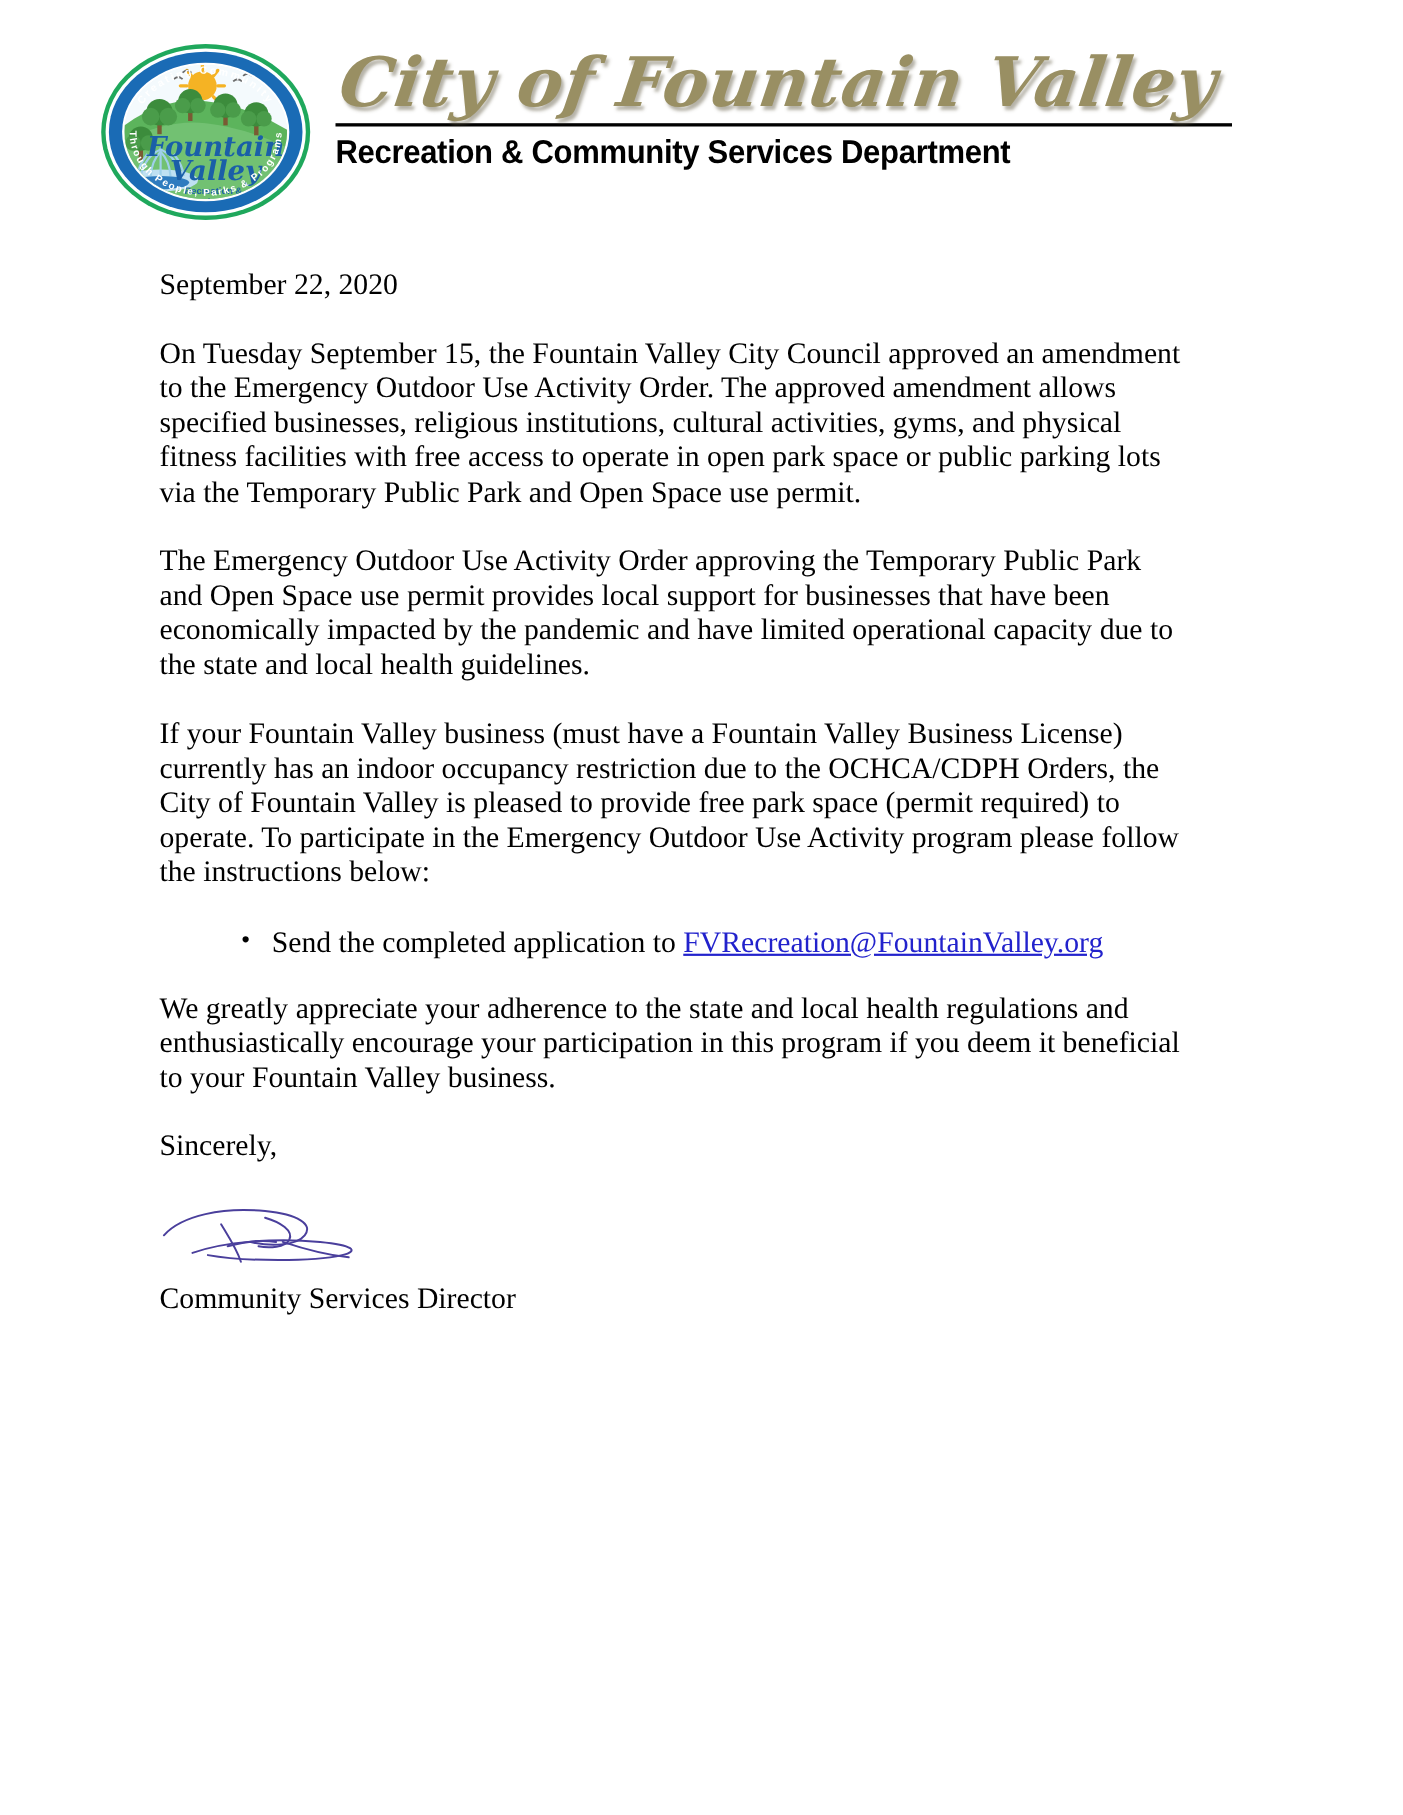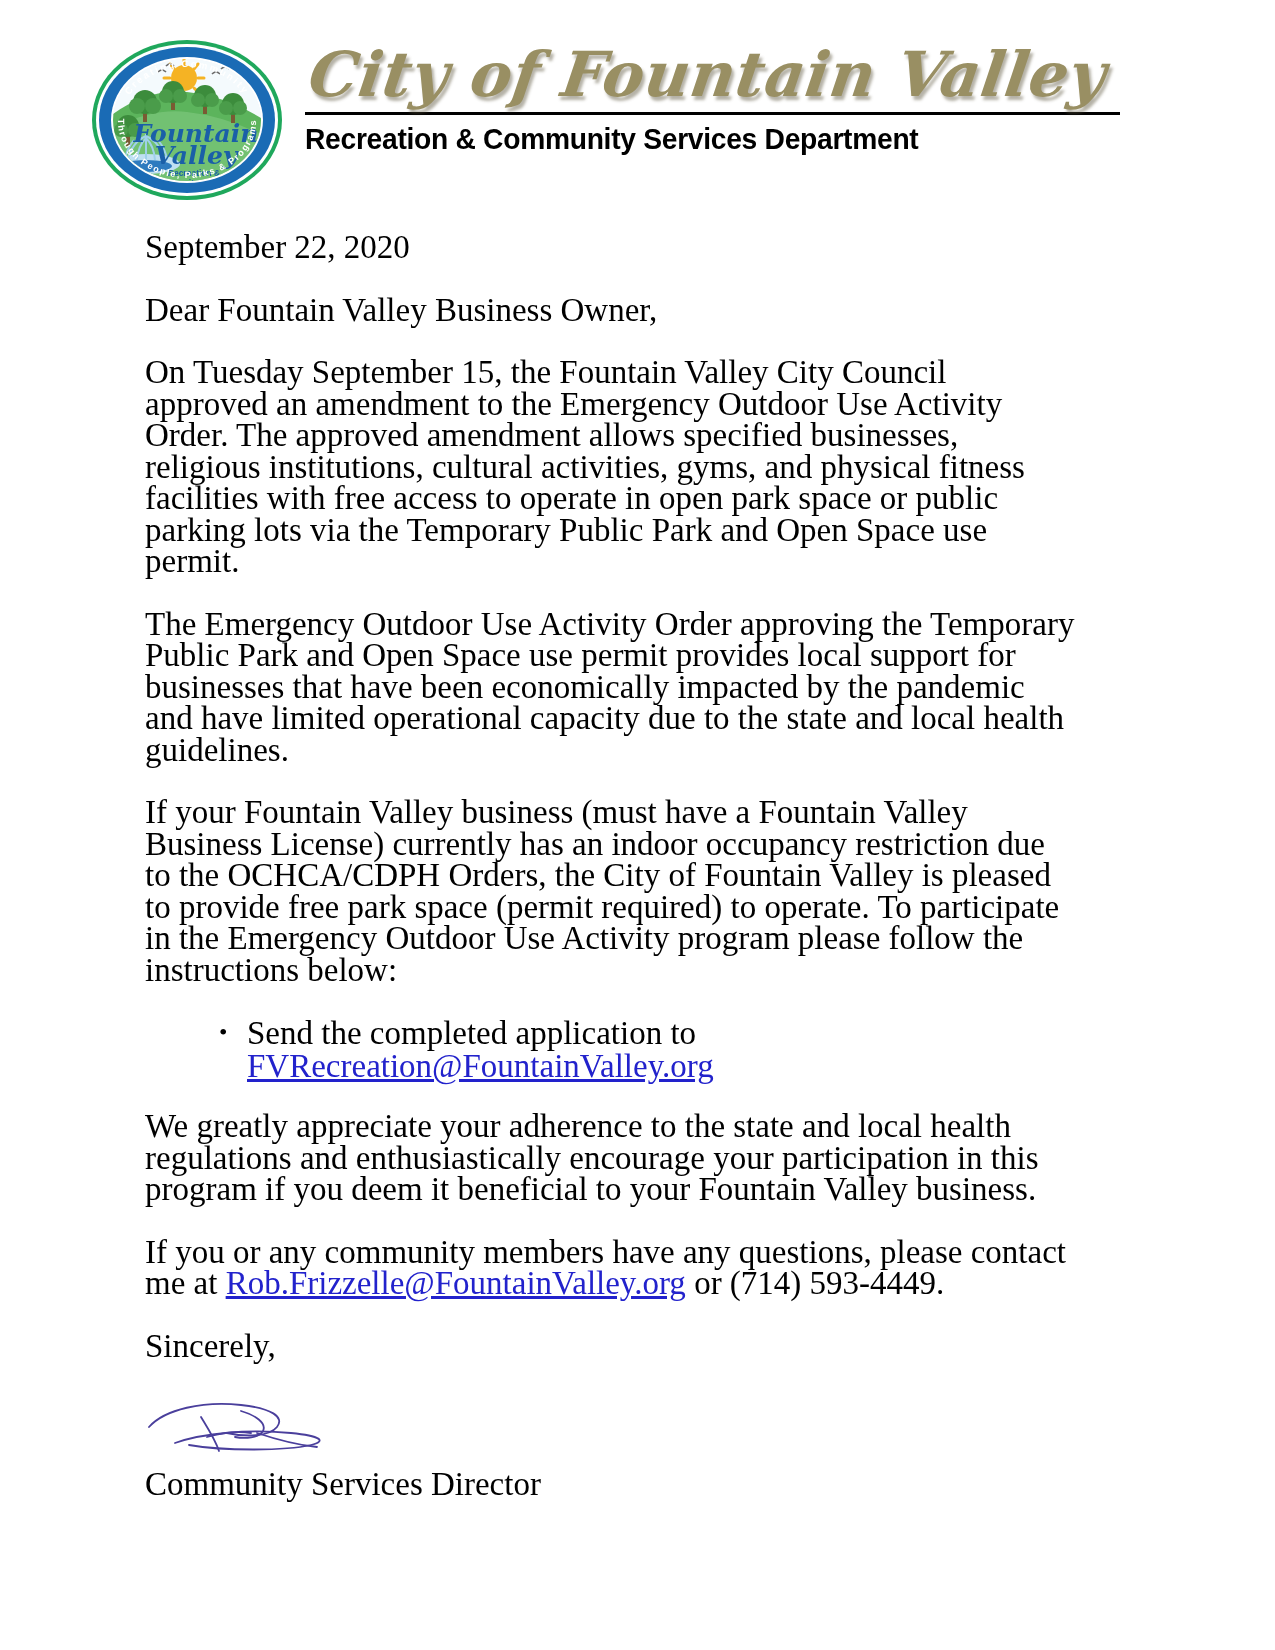--- a/index.html
+++ b/index.html
@@ -65,23 +65,23 @@
     margin-top: 7px;
     transform: scaleX(0.94);
     transform-origin: left center;
     white-space: nowrap;
   }
 
   
   .letter {
     position: absolute;
     left: 145px;
-    top: 232px;
+    top: 243px;
     width: 930px;
-    font-size: 33px;
+    font-size: 27px;
     line-height: 31.5px;
   }
 
   .letter p {
     margin: 0 0 31px 0;
     text-align: left;
   }
 
   .date-line { margin-bottom: 31px; }
 
@@ -237,37 +237,35 @@
     <div class="city-title">City of Fountain Valley</div>
     <div class="header-rule"></div>
     <div class="dept-title">Recreation &amp; Community Services Department</div>
   </div>
 </div>
 
 <div class="letter">
 
   <p class="date-line">September 22, 2020</p>
 
-  <p>Dear Fountain Valley Business Owner,</p>
 
   <p>On Tuesday September 15, the Fountain Valley City Council approved an amendment to the Emergency Outdoor Use Activity Order.  The approved amendment allows specified businesses, religious institutions, cultural activities, gyms, and physical fitness facilities with free access to operate in open park space or public parking lots via the Temporary Public Park and Open Space use permit.</p>
 
   <p>The Emergency Outdoor Use Activity Order approving the Temporary Public Park and Open Space use permit provides local support for businesses that have been economically impacted by the pandemic and have limited operational capacity due to the state and local health guidelines.</p>
 
   <p>If your Fountain Valley business (must have a Fountain Valley Business License) currently has an indoor occupancy restriction due to the OCHCA/CDPH Orders, the City of Fountain Valley is pleased to provide free park space (permit required) to operate. To participate in the Emergency Outdoor Use Activity program please follow the instructions below:</p>
 
   <ul class="bullets">
     <li>
       <span>Send the completed application to </span><a class="doclink" href="#">FVRecreation@FountainValley.org</a>
     </li>
   </ul>
 
   <p>We greatly appreciate your adherence to the state and local health regulations and enthusiastically encourage your participation in this program if you deem it beneficial to your Fountain Valley business.</p>
 
-  <p><span>If you or any community members have any questions, please contact me at </span><a class="doclink" href="#">Rob.Frizzelle@FountainValley.org</a><span> or (714) 593-4449.</span></p>
 
   <p class="closing">Sincerely,</p>
 
   <div class="sig-wrap">
     <svg viewBox="0 0 320 76" width="320" height="76" aria-hidden="true">
       <g fill="none" stroke="#4a3f9c" stroke-width="1.8" stroke-linecap="round">
         <path d="M4 34 C20 16 58 8 96 12 C126 15 140 24 132 34 C124 44 100 44 82 40"></path>
         <path d="M30 50 C58 40 104 36 146 40 C176 43 182 48 166 52 C140 58 78 58 44 52"></path>
         <path d="M56 24 C62 34 70 46 74 58"></path>
         <path d="M62 44 C76 40 92 38 106 40"></path>

